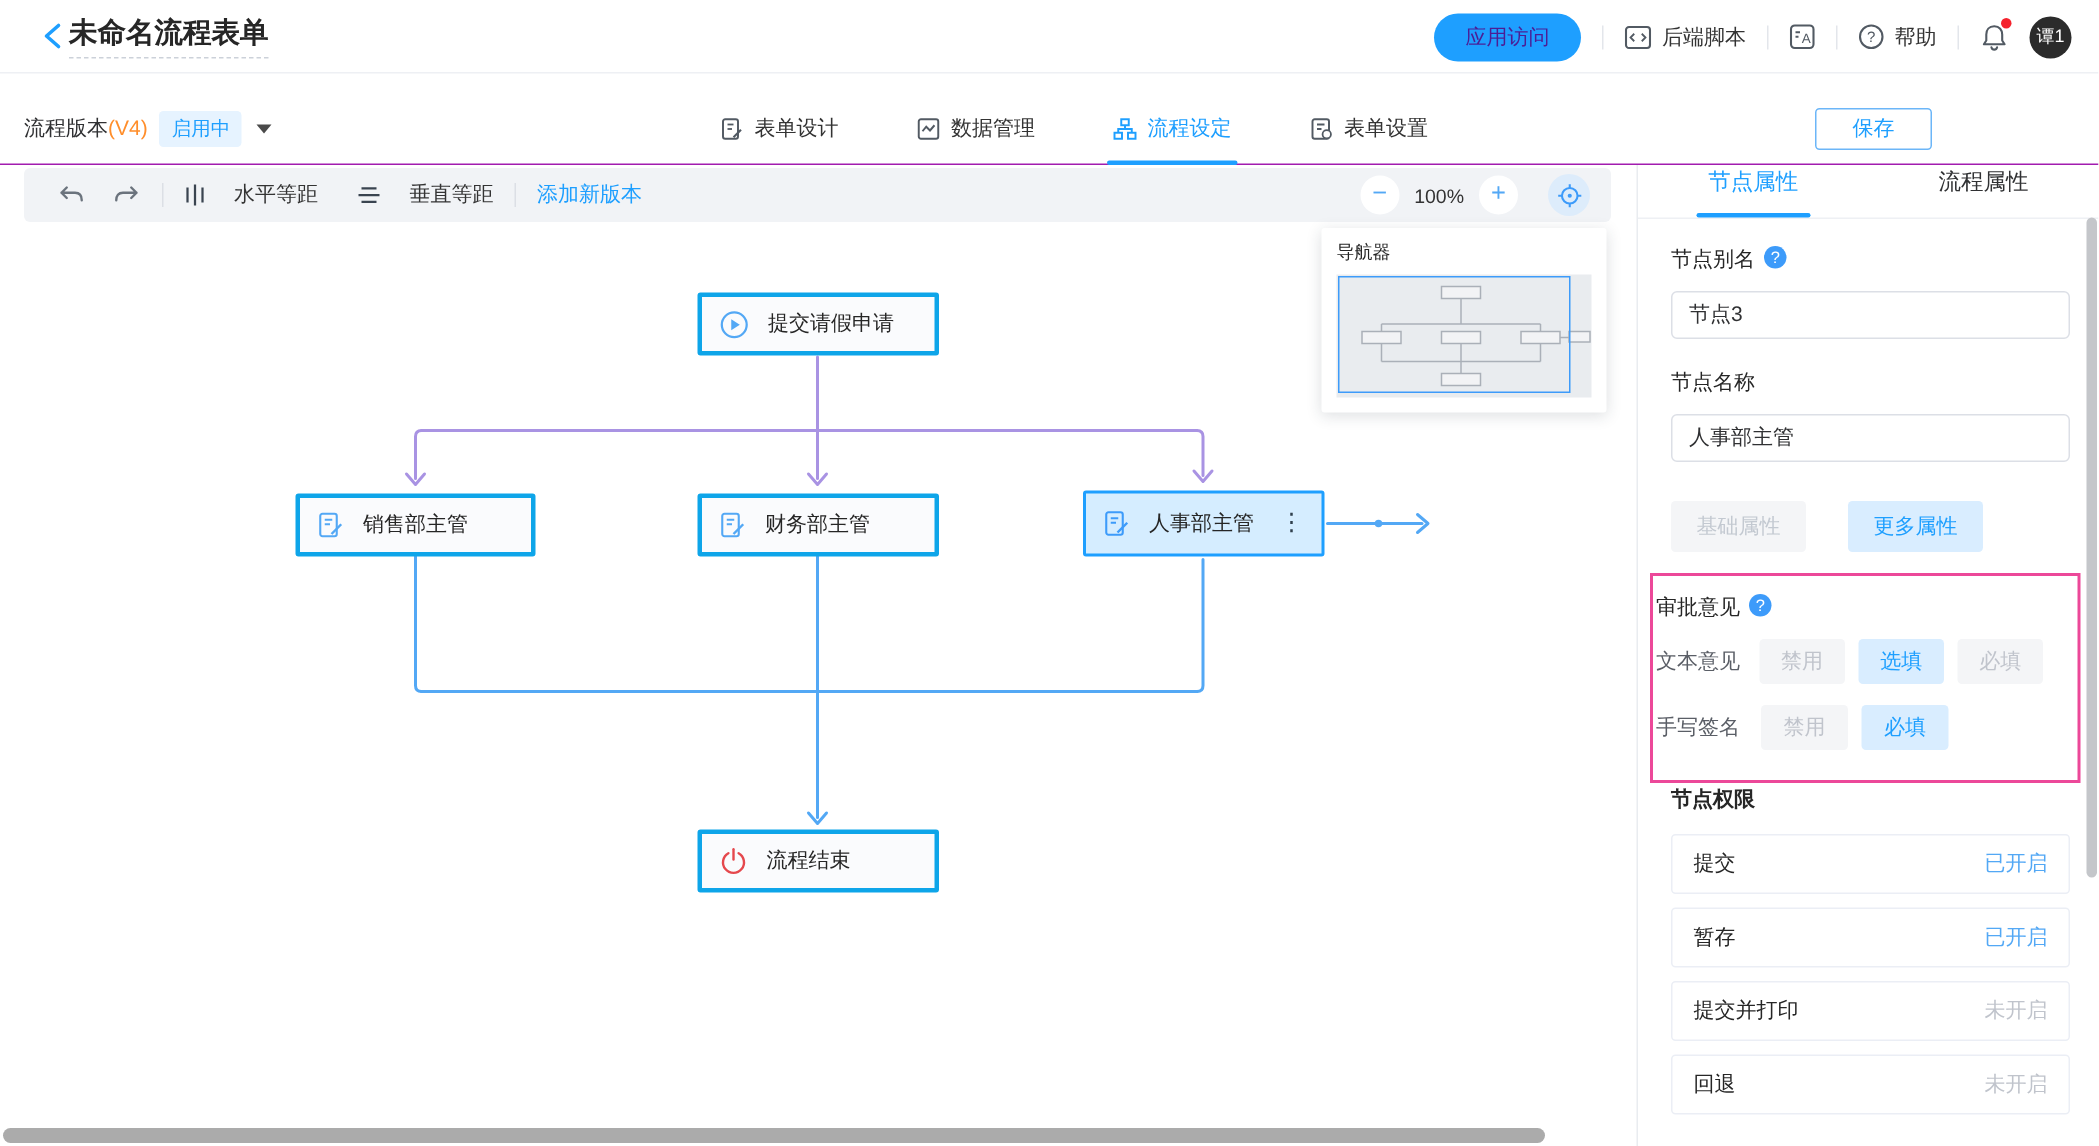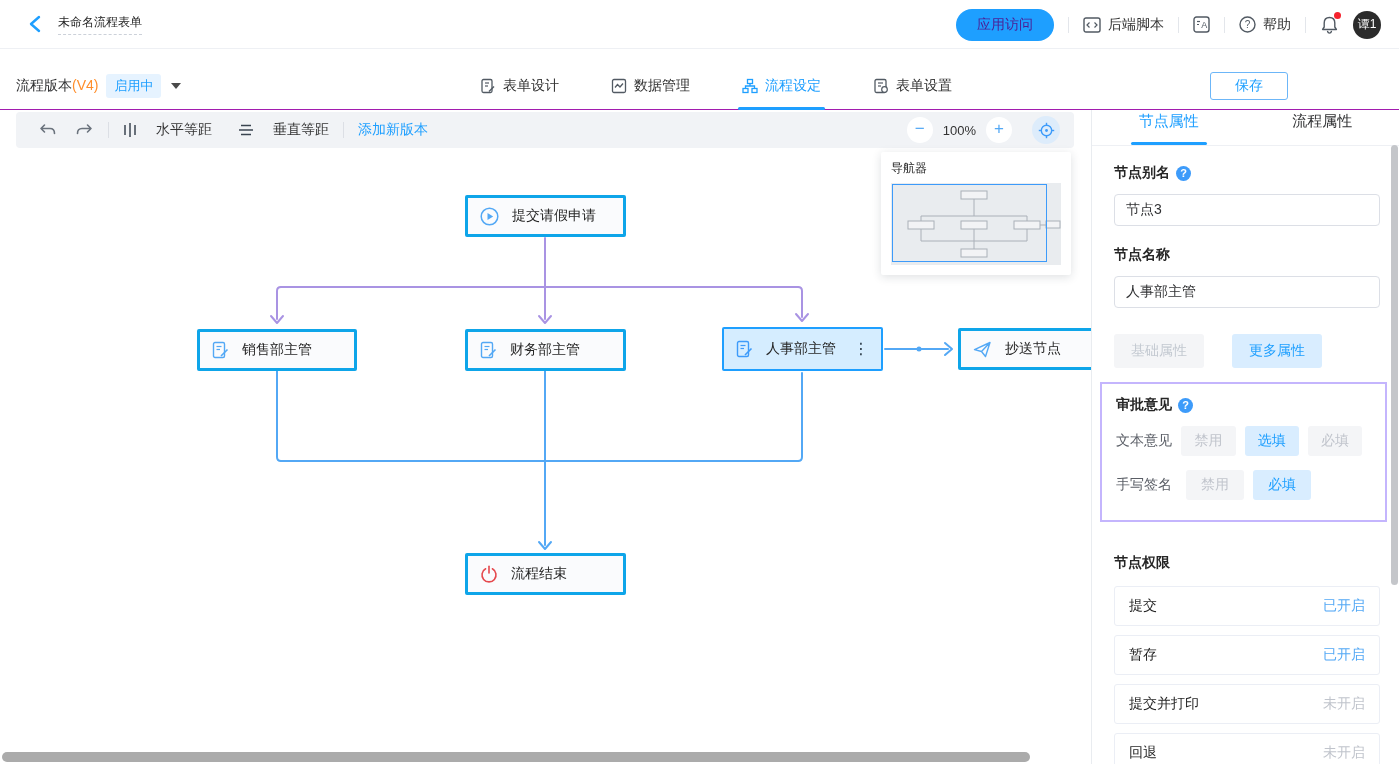--- a/index.html
+++ b/index.html
@@ -4,22 +4,22 @@
 <style>
   * { margin:0; padding:0; box-sizing:border-box; }
   html,body { width:1399px; height:764px; overflow:hidden; background:#fff;
     font-family:"Liberation Sans","DejaVu Sans",sans-serif; color:#303133; }
   .app { position:relative; width:1399px; height:764px; background:#fff; }
 
   
   .header { position:absolute; left:0; top:0; width:1399px; height:49px;
     border-bottom:1px solid #eef0f4; display:flex; align-items:center; background:#fff; z-index:30;}
   .back { margin-left:24px; width:22px; height:22px; display:flex; align-items:center; justify-content:center; cursor:pointer;}
-  .page-title { margin-left:12px; font-size:12px; color:#262626; padding-bottom:3px;
-    border-bottom:1px dashed #ccd1d9; }
+  .page-title { font-size:19px; color:#262626; padding-bottom:3px;
+    border-bottom:1px dashed #ccd1d9;font-weight:bold; }
   .header-right { position:absolute; right:18px; top:0; height:49px; display:flex; align-items:center; gap:14px;}
   .pill-btn { background:#1E9FFF; color:#4c1d95; font-size:14px; border:none; border-radius:16px;
     padding:7px 21px; cursor:pointer; }
   .hdiv { width:1px; height:16px; background:#e3e6eb; }
   .hitem { display:flex; align-items:center; gap:7px; font-size:14px; color:#333; cursor:pointer;}
   .bell-wrap { position:relative; cursor:pointer; }
   .bell-dot { position:absolute; right:-2px; top:-3px; width:7px; height:7px; border-radius:50%; background:#f5222d;}
   .avatar { width:28px; height:28px; border-radius:50%; background:#2b2b2b; color:#fff;
     font-size:12px; display:flex; align-items:center; justify-content:center; cursor:pointer;}
 
@@ -80,30 +80,30 @@
   
   .panel { position:absolute; left:1091px; top:97px; width:308px; height:667px; background:#fff;
     border-left:1px solid #e9ecf0; }
   .panel-tabs { display:flex; height:49px; border-bottom:1px solid #eef0f4; }
   .ptab { flex:1; display:flex; align-items:center; justify-content:center; font-size:15px; color:#303133;
     cursor:pointer; position:relative;}
   .ptab.active { color:#1E9FFF; }
   .ptab.active::after { content:""; position:absolute; left:50%; transform:translateX(-50%); bottom:0;
     width:76px; height:3px; background:#1E9FFF; border-radius:2px;}
   .panel-body { padding:18px 20px 0 22px; }
-  .field-label { display:flex; align-items:center; gap:6px; font-size:14px; font-weight:bold; color:#262626; margin-bottom:12px;}
+  .field-label { display:flex; align-items:flex-start; gap:6px; font-size:14px; font-weight:normal; color:#262626; margin-bottom:12px;}
   .q-circle { width:15px; height:15px; border-radius:50%; background:#3D9BFA; color:#fff; font-size:11px;
     display:flex; align-items:center; justify-content:center; cursor:pointer;}
   .text-input { width:266px; height:32px; border:1px solid #dcdfe6; border-radius:4px; padding:0 11px;
     font-size:14px; color:#303133; outline:none; background:#fff; font-family:inherit; margin-bottom:20px;}
   .prop-btns { display:flex; gap:28px; margin:6px 0 14px 0; }
   .prop-btn { font-size:14px; padding:8px 17px; border-radius:3px; border:none; cursor:pointer;}
   .prop-btn.gray { background:#f4f5f7; color:#c3c9d1; }
   .prop-btn.blue { background:#d9edff; color:#1E9FFF; }
-  .red-box { border:2px solid #c4b5fd; margin:0 -8px 32px -14px; padding:12px 14px 6px 14px; }
+  .red-box { border:2px solid #ec4899; margin:0 -8px 2px -14px; padding:12px 14px 6px 2px; }
   .opt-row { display:flex; align-items:center; margin-bottom:14px; }
   .opt-label { width:70px; font-size:14px; color:#5a5e66; }
   .opt-btn { width:58px; height:30px; font-size:14px; border:none; border-radius:3px; margin-right:9px;
     background:#f4f5f7; color:#c0c4cc; cursor:pointer;}
   .opt-btn.selected { background:#d9edff; color:#1E9FFF; }
   .section-title { font-size:14px; font-weight:bold; color:#262626; margin:2px 0 14px 0;}
   .perm-row { width:266px; height:40px; border:1px solid #ebeef5; border-radius:3px; display:flex;
     align-items:center; justify-content:space-between; padding:0 14px; margin-bottom:9px; cursor:pointer;}
   .perm-label { font-size:14px; color:#262626; }
   .perm-status { font-size:14px; }
@@ -351,26 +351,20 @@
       <svg width="17" height="18" viewBox="0 0 17 18">
         <rect x="1.5" y="1.5" width="11" height="15" rx="1.5" fill="none" stroke="#3D9BFA" stroke-width="1.4"></rect>
         <line x1="4.5" y1="5.5" x2="9.5" y2="5.5" stroke="#3D9BFA" stroke-width="1.2"></line>
         <line x1="4.5" y1="8.5" x2="8" y2="8.5" stroke="#3D9BFA" stroke-width="1.2"></line>
         <line x1="9" y1="15" x2="15.5" y2="8.5" stroke="#3D9BFA" stroke-width="1.6"></line>
       </svg>
       <span>人事部主管</span>
       <span class="node-more">⋮</span>
     </div>
 
-    <div class="node node-cc">
-      <svg width="19" height="17" viewBox="0 0 19 17">
-        <path d="M1.5 8.6 L17 1.5 L12.5 15.5 L8.5 10.5 Z M8.5 10.5 L17 1.5" fill="none" stroke="#53A8F5" stroke-width="1.4" stroke-linejoin="round"></path>
-      </svg>
-      <span>抄送节点</span>
-    </div>
 
     <div class="node node-end">
       <svg width="18" height="18" viewBox="0 0 18 18">
         <path d="M5.6 3.8 A7 7 0 1 0 12.4 3.8" fill="none" stroke="#E5484D" stroke-width="1.6" stroke-linecap="round"></path>
         <line x1="9" y1="1.2" x2="9" y2="8" stroke="#E5484D" stroke-width="1.6" stroke-linecap="round"></line>
       </svg>
       <span>流程结束</span>
     </div>
 
     <div class="hscrollbar"></div>

